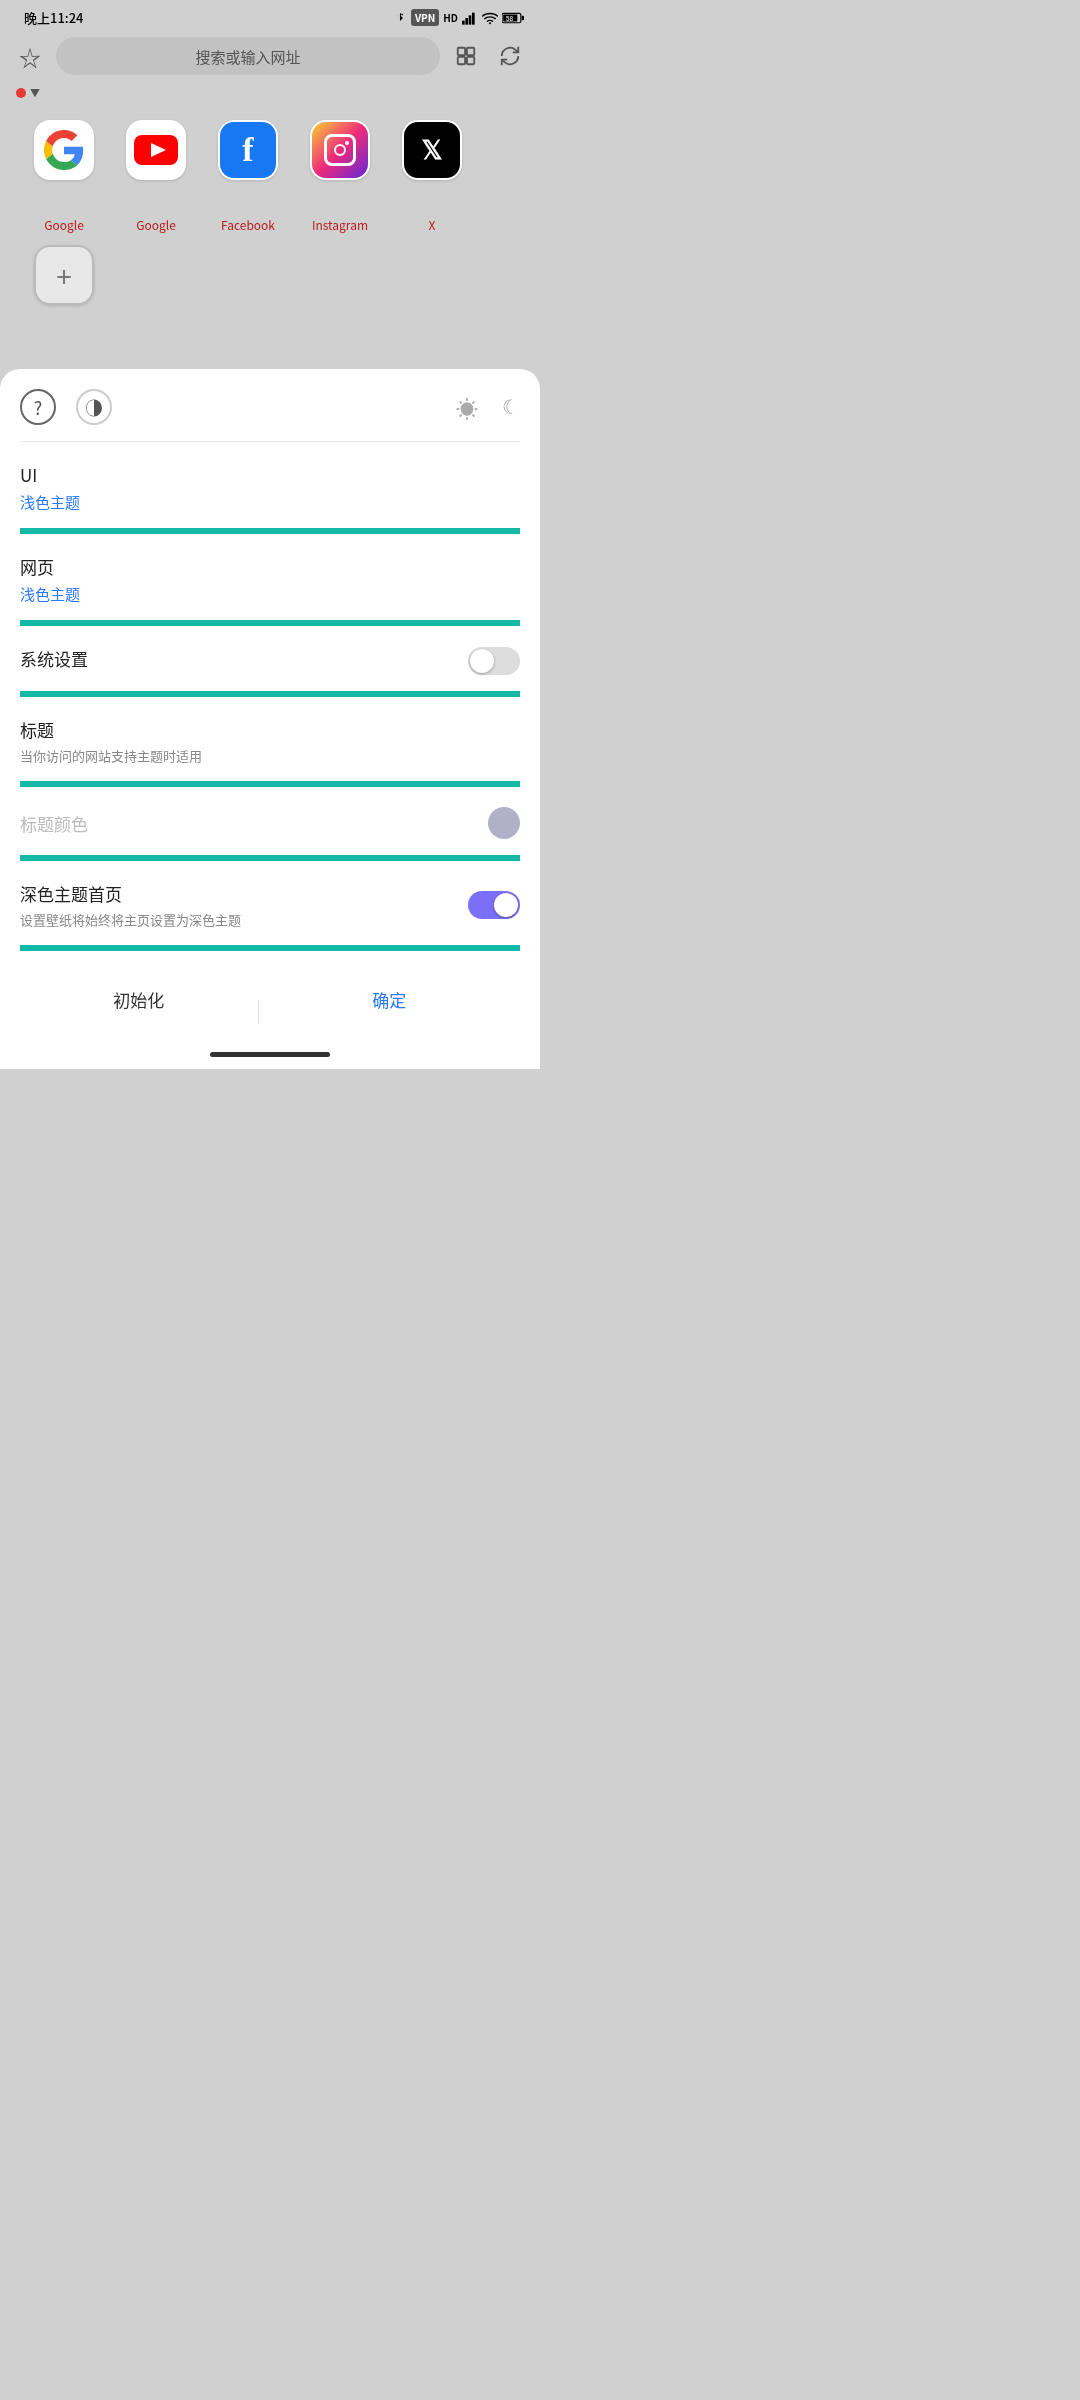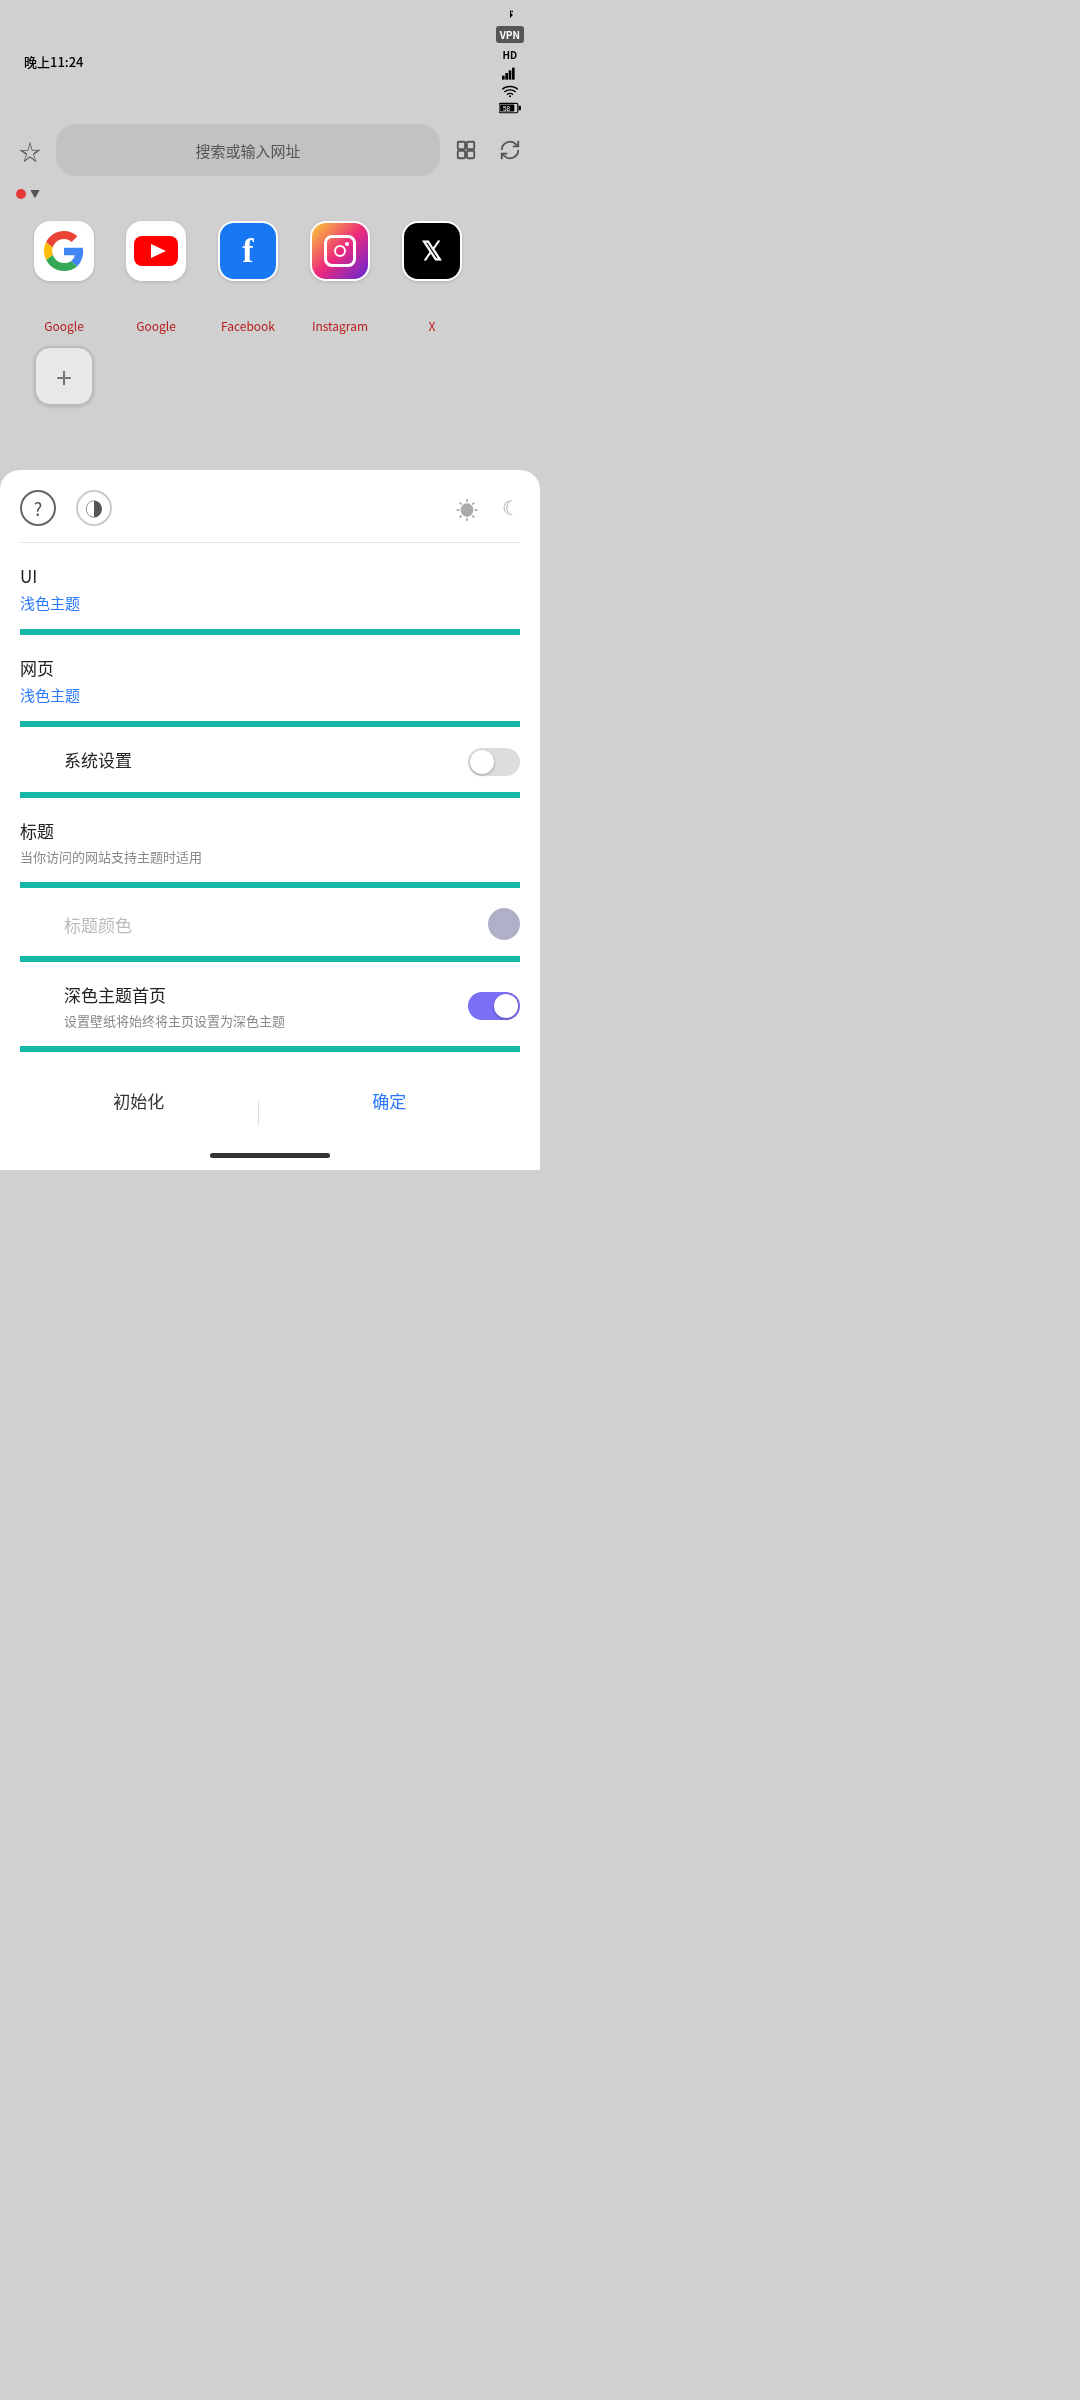--- a/index.html
+++ b/index.html
@@ -24,21 +24,20 @@
     .status-time {
       font-size: 13px;
       color: #000;
       font-weight: 500;
       padding-left: 8px;
     }
     .status-icons {
       display: flex;
       align-items: center;
       gap: 4px;
-      flex-direction: column;
     }
 
     
     .browser-toolbar {
       display: flex;
       align-items: center;
       padding: 6px 12px;
       background: #d0d0d0;
       gap: 8px;
     }
@@ -46,21 +45,21 @@
       font-size: 22px;
       color: #555;
       width: 36px;
       height: 36px;
       display: flex; align-items: center; justify-content: center;
     }
     .toolbar-url-bar {
       flex: 1;
       background: #c2c2c2;
       border-radius: 20px;
-      height: 52px;
+      height: 38px;
       display: flex;
       align-items: center;
       justify-content: center;
     }
     .toolbar-url-text {
       font-size: 15px;
       color: #555;
     }
     .toolbar-tabs {
       font-size: 18px;
@@ -188,21 +187,20 @@
       padding: 20px 0 16px;
       border-bottom: 6px solid #14b8a6;
     }
     .settings-section:last-of-type {
       border-bottom: none;
     }
     .settings-row {
       display: flex;
       justify-content: space-between;
       align-items: center;
-      margin-left: 44px;
     }
     .settings-label {
       font-size: 17px;
       color: #222;
       margin-bottom: 4px;
     }
     .settings-value {
       font-size: 15px;
       color: #2979ff;
     }

